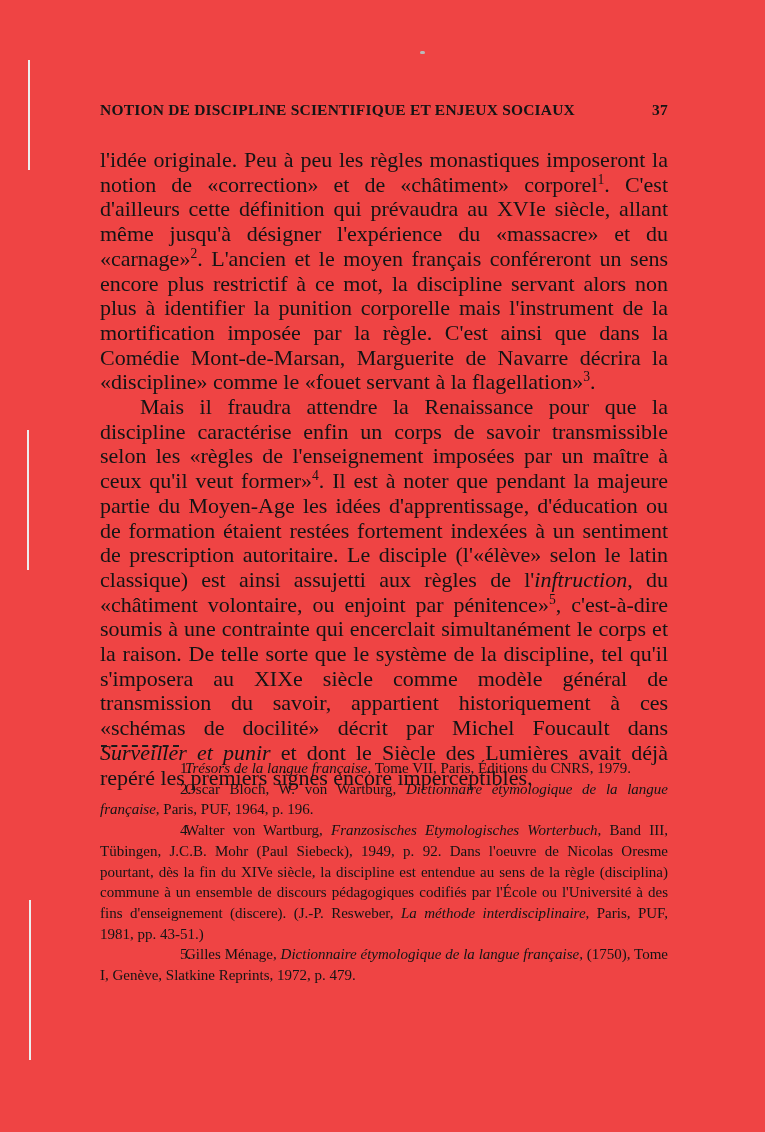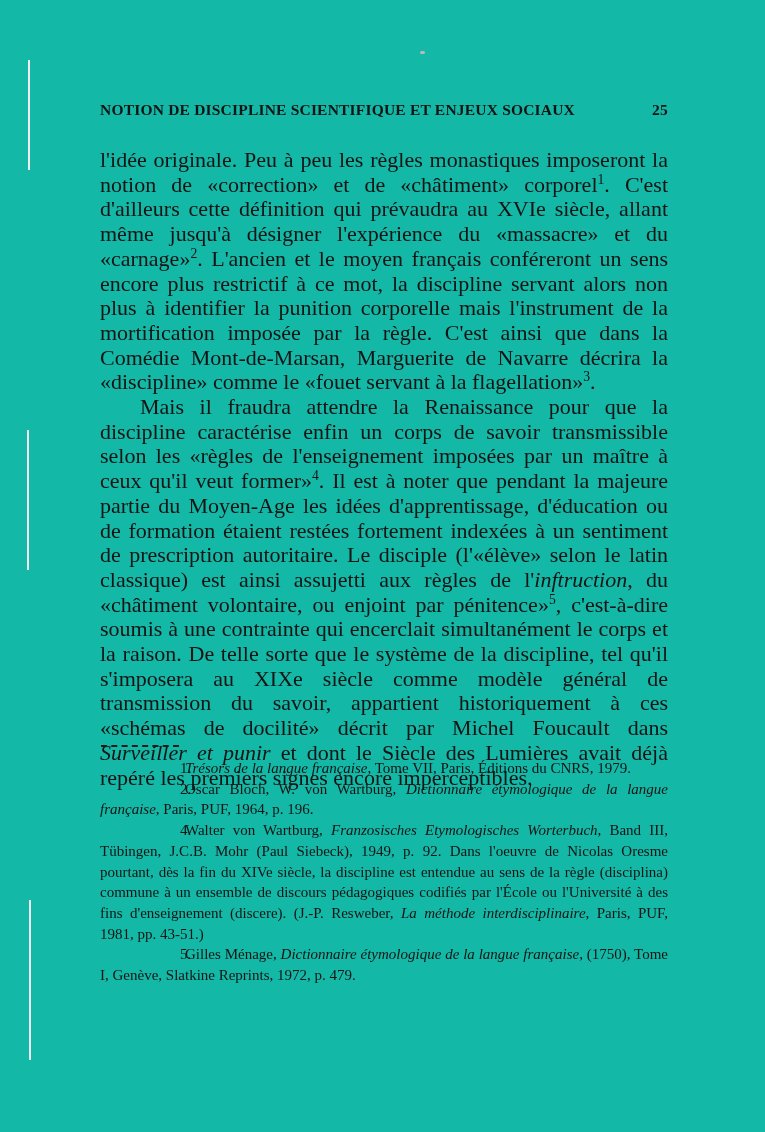--- a/index.html
+++ b/index.html
@@ -1,21 +1,21 @@
 <!DOCTYPE html>
 <html><head>
 <meta charset="utf-8">
 <style>
   html, body { margin: 0; padding: 0; }
   body { background: #ffffff; }
   .page {
     position: relative;
     width: 765px;
     height: 1132px;
-    background: #14b8a6;
+    background: #ef4444;
     font-family: "Liberation Serif", "DejaVu Serif", serif;
     color: #141414;
     overflow: hidden;
   }
   .header {
     position: absolute;
     top: 101px;
     left: 100px;
     width: 568px;
     display: flex;
@@ -74,21 +74,21 @@
 
 <div class="page">
 
   <div class="artifact" style="left:28px; top:60px; width:2px; height:110px;"></div>
   <div class="artifact" style="left:27px; top:430px; width:2px; height:140px;"></div>
   <div class="artifact" style="left:29px; top:900px; width:2px; height:160px;"></div>
   <div class="artifact dot" style="left:420px; top:51px;"></div>
 
   <div class="header">
     <span>NOTION DE DISCIPLINE SCIENTIFIQUE ET ENJEUX SOCIAUX</span>
-    <span>25</span>
+    <span>37</span>
   </div>
 
   <div class="body-text">
       <p class="para"><span>l'idée originale. Peu à peu les règles monastiques imposeront la notion de «correction» et de «châtiment» corporel</span><sup>1</sup><span>. C'est d'ailleurs cette définition qui prévaudra au XVIe siècle, allant même jusqu'à désigner l'expérience du «massacre» et du «carnage»</span><sup>2</sup><span>. L'ancien et le moyen français conféreront un sens encore plus restrictif à ce mot, la discipline servant alors non plus à identifier la punition corporelle mais l'instrument de la mortification imposée par la règle. C'est ainsi que dans la Comédie Mont-de-Marsan, Marguerite de Navarre décrira la «discipline» comme le «fouet servant à la flagellation»</span><sup>3</sup><span>.</span></p>
       <p class="para indent"><span>Mais il fraudra attendre la Renaissance pour que la discipline caractérise enfin un corps de savoir transmissible selon les «règles de l'enseignement imposées par un maître à ceux qu'il veut former»</span><sup>4</sup><span>. Il est à noter que pendant la majeure partie du Moyen-Age les idées d'apprentissage, d'éducation ou de formation étaient restées fortement indexées à un sentiment de prescription autoritaire. Le disciple (l'«élève» selon le latin classique) est ainsi assujetti aux règles de l'</span><span class="it">inftruction</span><span>, du «châtiment volontaire, ou enjoint par pénitence»</span><sup>5</sup><span>, c'est-à-dire soumis à une contrainte qui encerclait simultanément le corps et la raison. De telle sorte que le système de la discipline, tel qu'il s'imposera au XIXe siècle comme modèle général de transmission du savoir, appartient historiquement à ces «schémas de docilité» décrit par Michel Foucault dans </span><span class="it">Surveiller et punir</span><span> et dont le Siècle des Lumières avait déjà repéré les premiers signes encore imperceptibles.</span></p>
     </div>
 
   <div class="separator"></div>
 
   <div class="footnotes">

